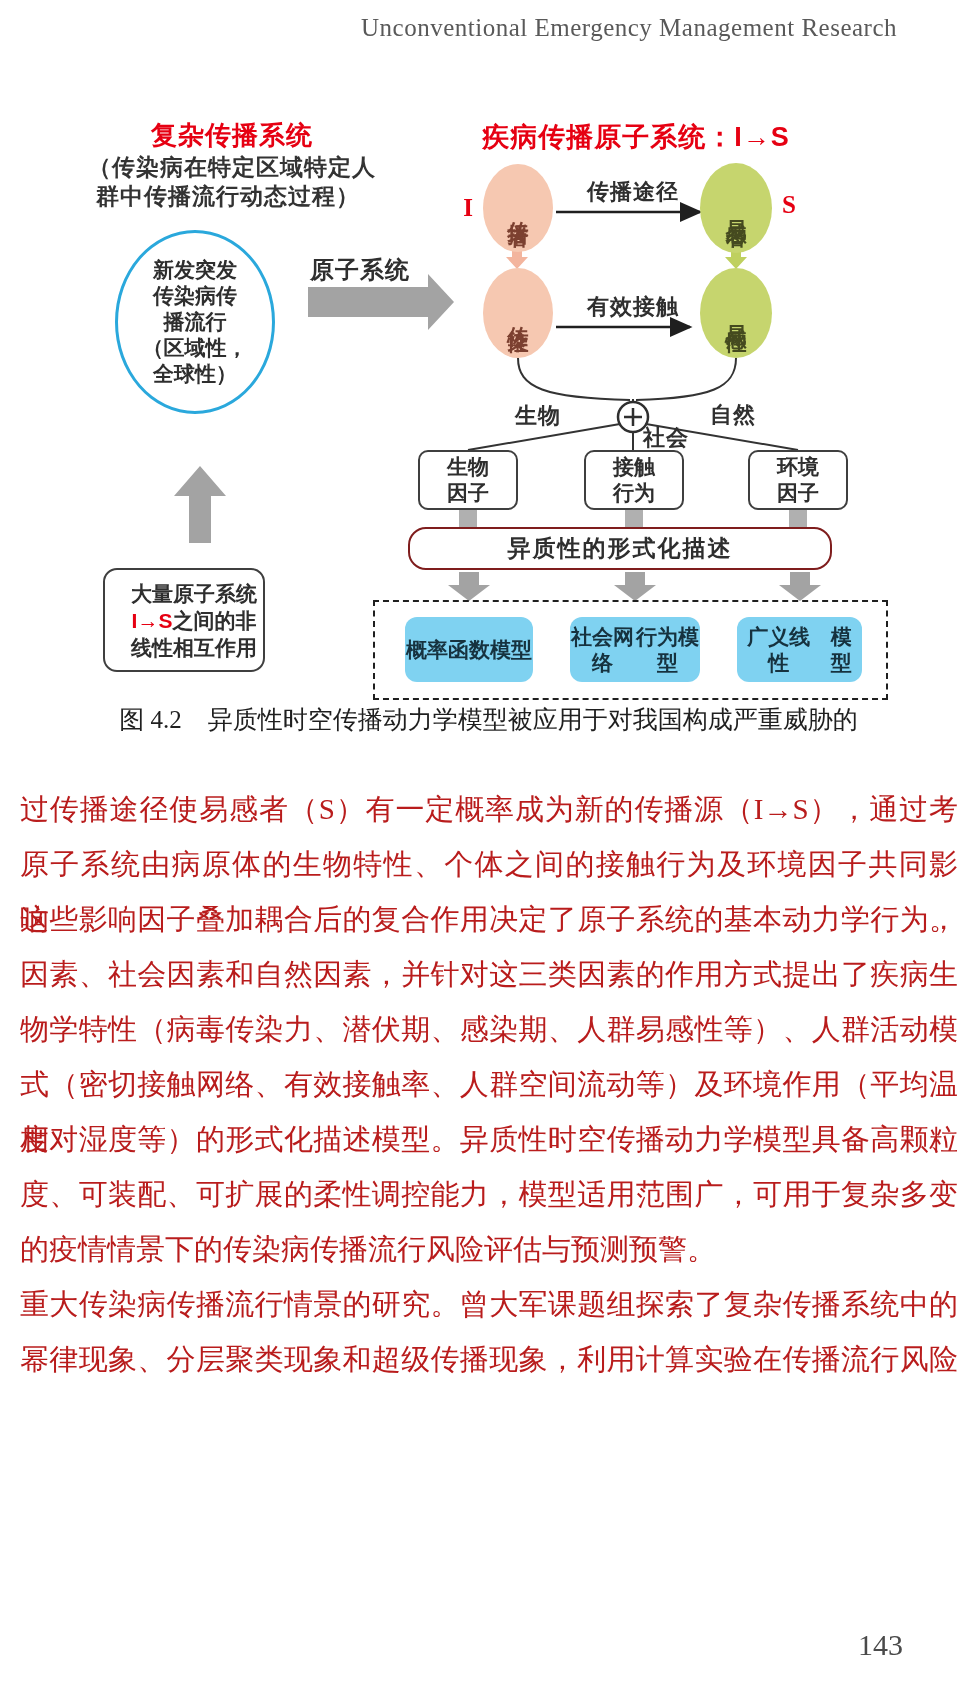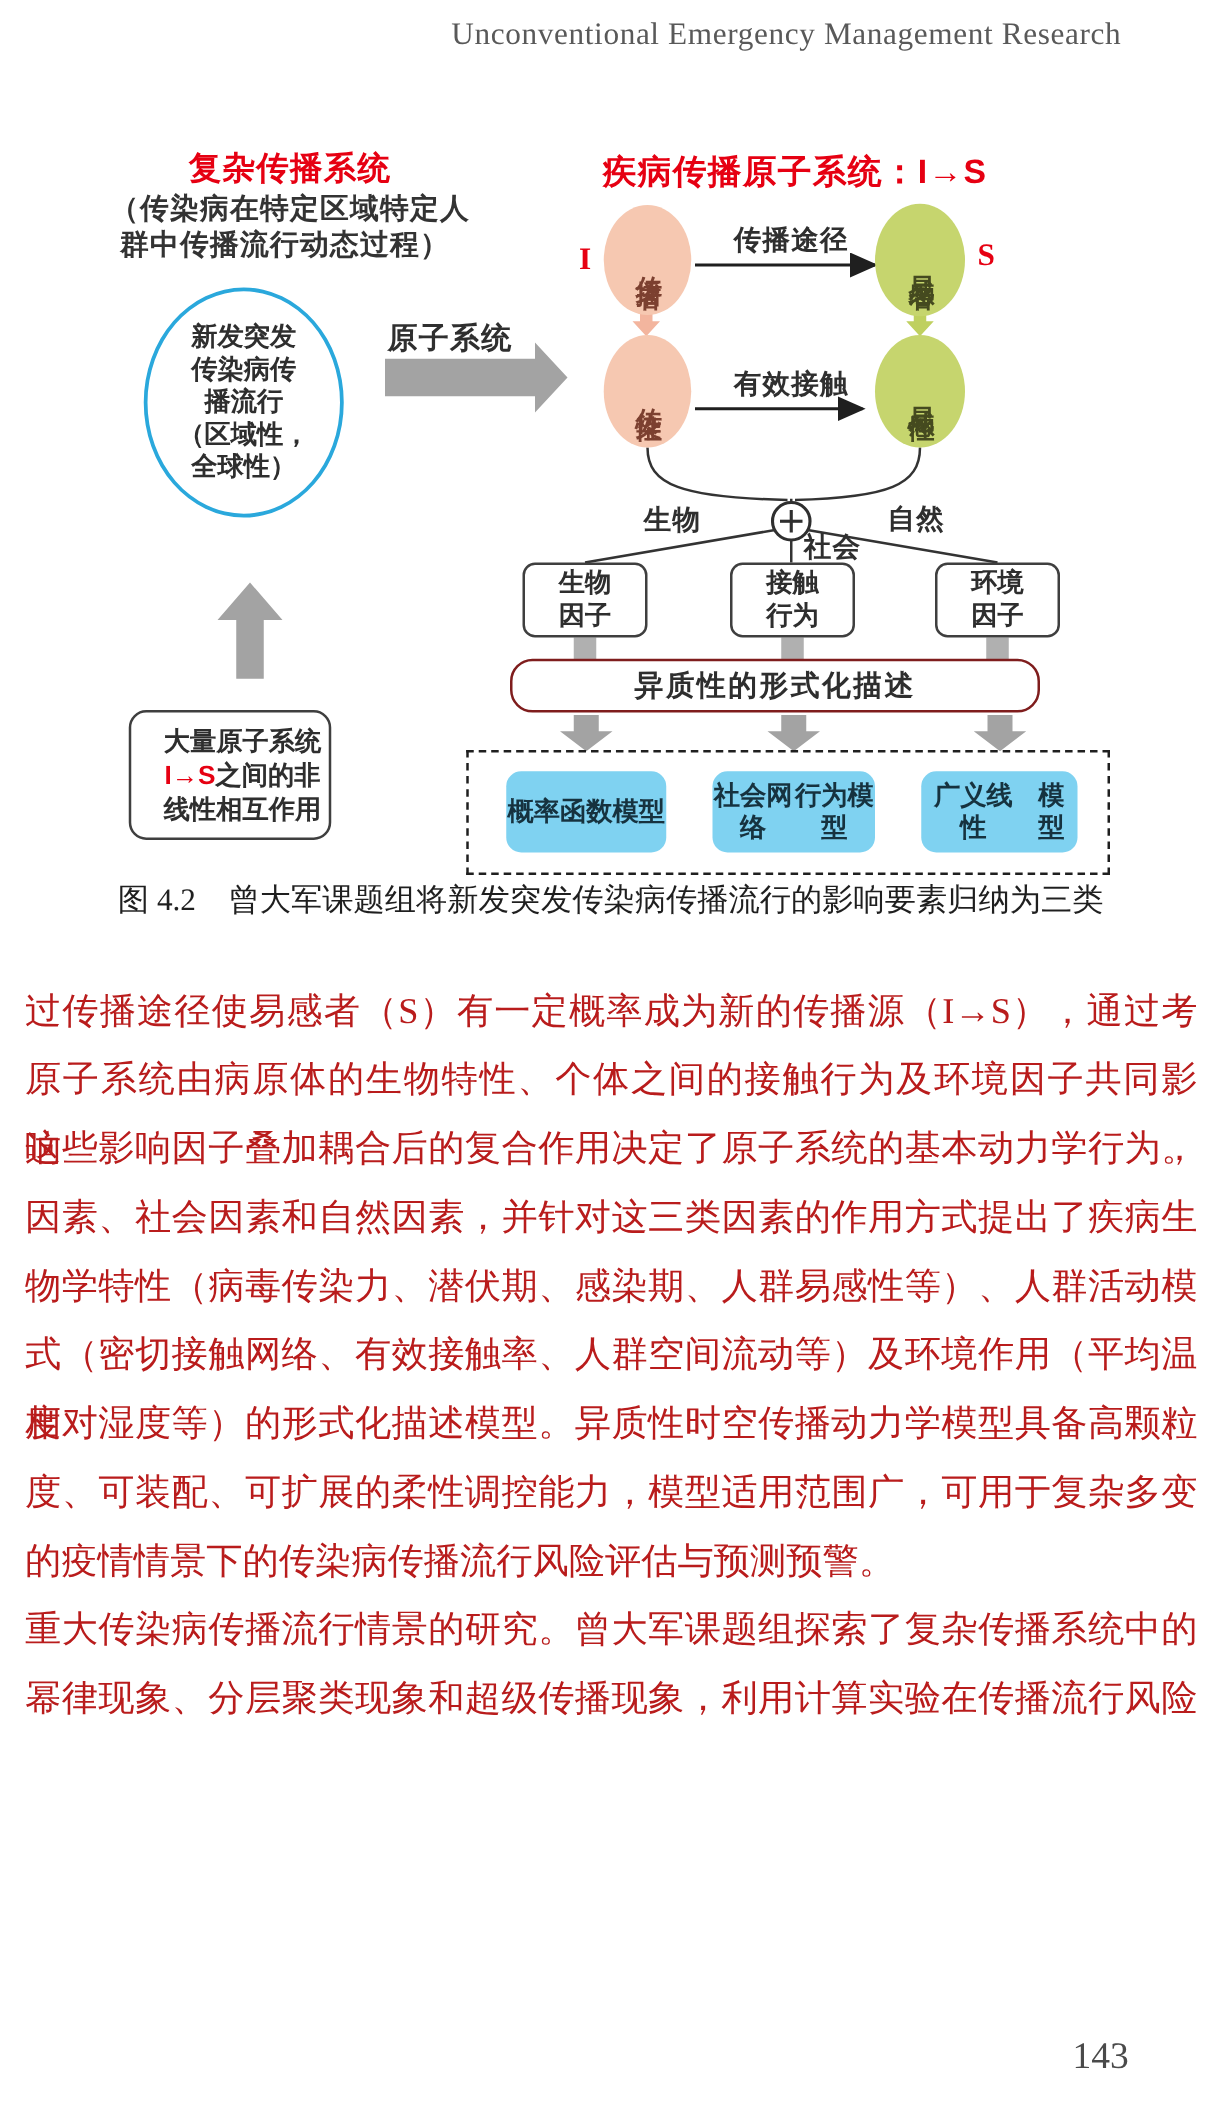--- a/index.html
+++ b/index.html
@@ -193,21 +193,21 @@
       <div>社会网络</div>
       <div>行为模型</div>
     </div>
     <div class="abs blue-box" style="left:737px; top:507px; width:125px; height:65px;">
       <div>广义线性</div>
       <div>模型</div>
     </div>
 
   </div>
 
-  <div class="caption"><span>图 4.2</span><span class="cap-gap"></span><span>曾大军课题组将新发突发传染病传播流行的影响要素归纳为三类</span></div>
+  <div class="caption"><span>图 4.2</span><span class="cap-gap"></span><span>异质性时空传播动力学模型被应用于对我国构成严重威胁的</span></div>
 
   <div class="body-text">
     <p class="j">过传播途径使易感者（S）有一定概率成为新的传播源（I→S），通过考</p>
     <p class="j">原子系统由病原体的生物特性、个体之间的接触行为及环境因子共同影响，</p>
     <p class="j">这些影响因子叠加耦合后的复合作用决定了原子系统的基本动力学行为。</p>
     <p class="j">因素、社会因素和自然因素，并针对这三类因素的作用方式提出了疾病生</p>
     <p class="j">物学特性（病毒传染力、潜伏期、感染期、人群易感性等）、人群活动模</p>
     <p class="j">式（密切接触网络、有效接触率、人群空间流动等）及环境作用（平均温度、</p>
     <p class="j">相对湿度等）的形式化描述模型。异质性时空传播动力学模型具备高颗粒</p>
     <p class="j">度、可装配、可扩展的柔性调控能力，模型适用范围广，可用于复杂多变</p>

